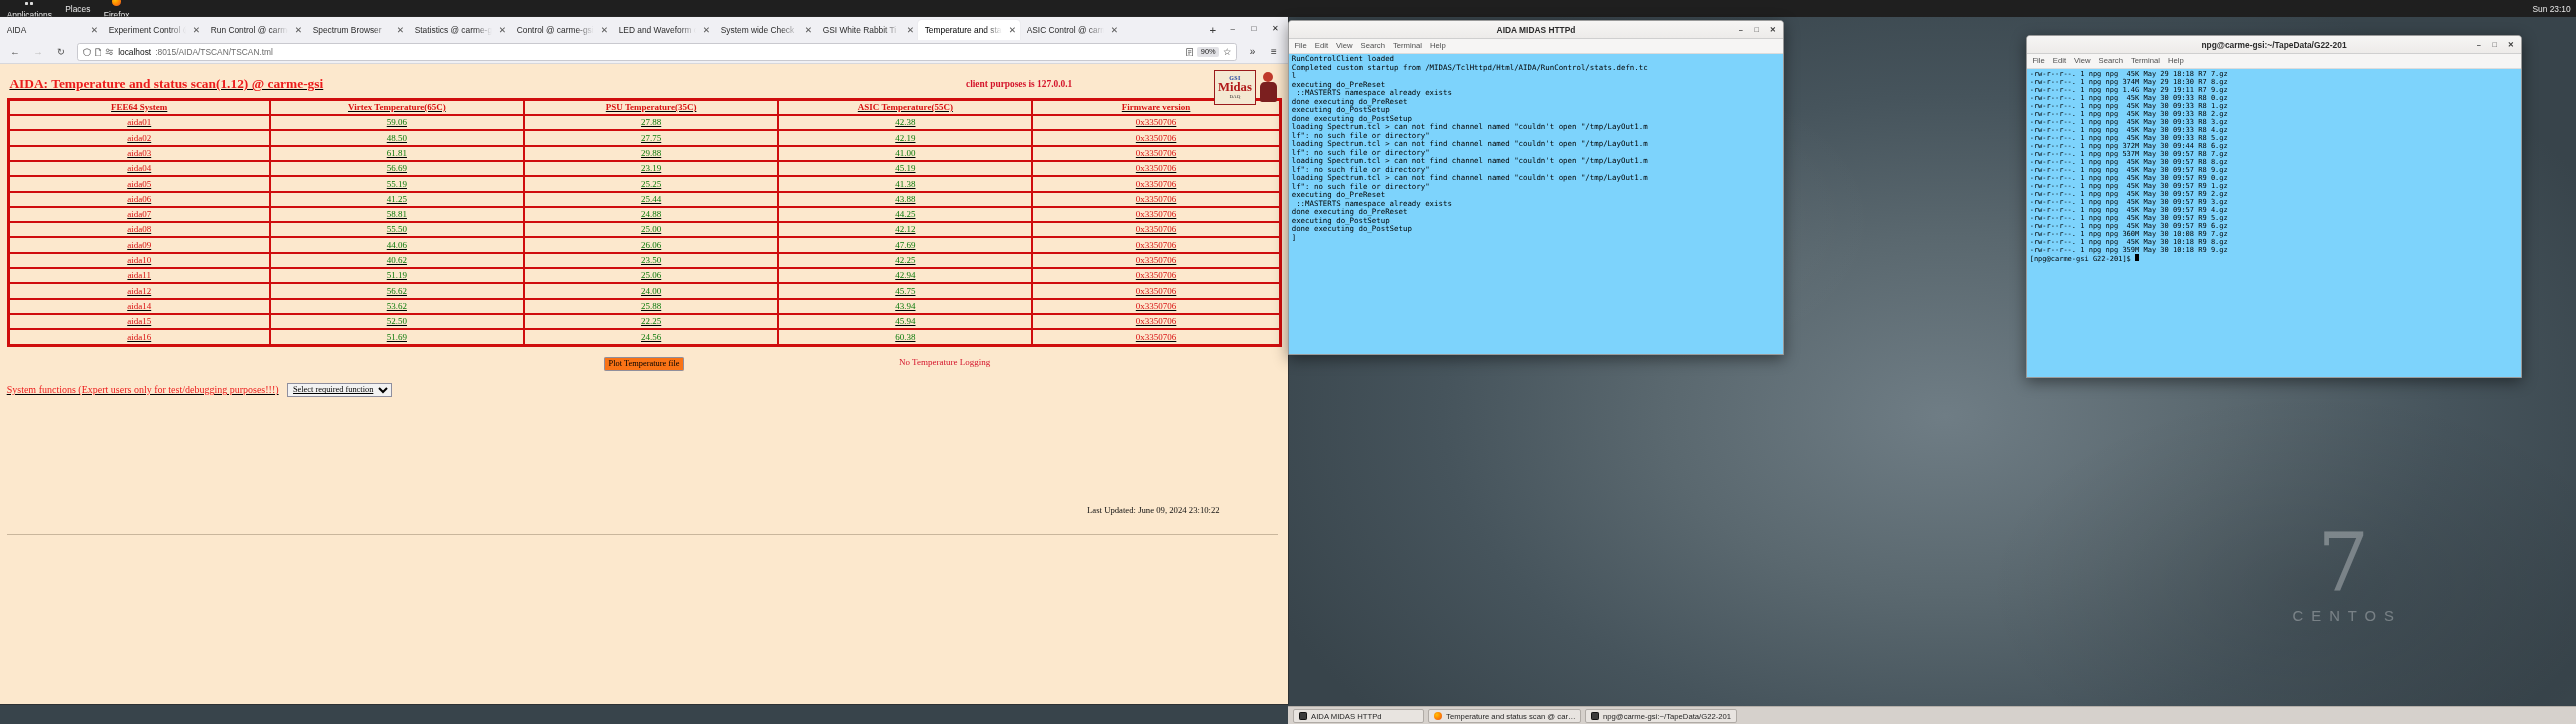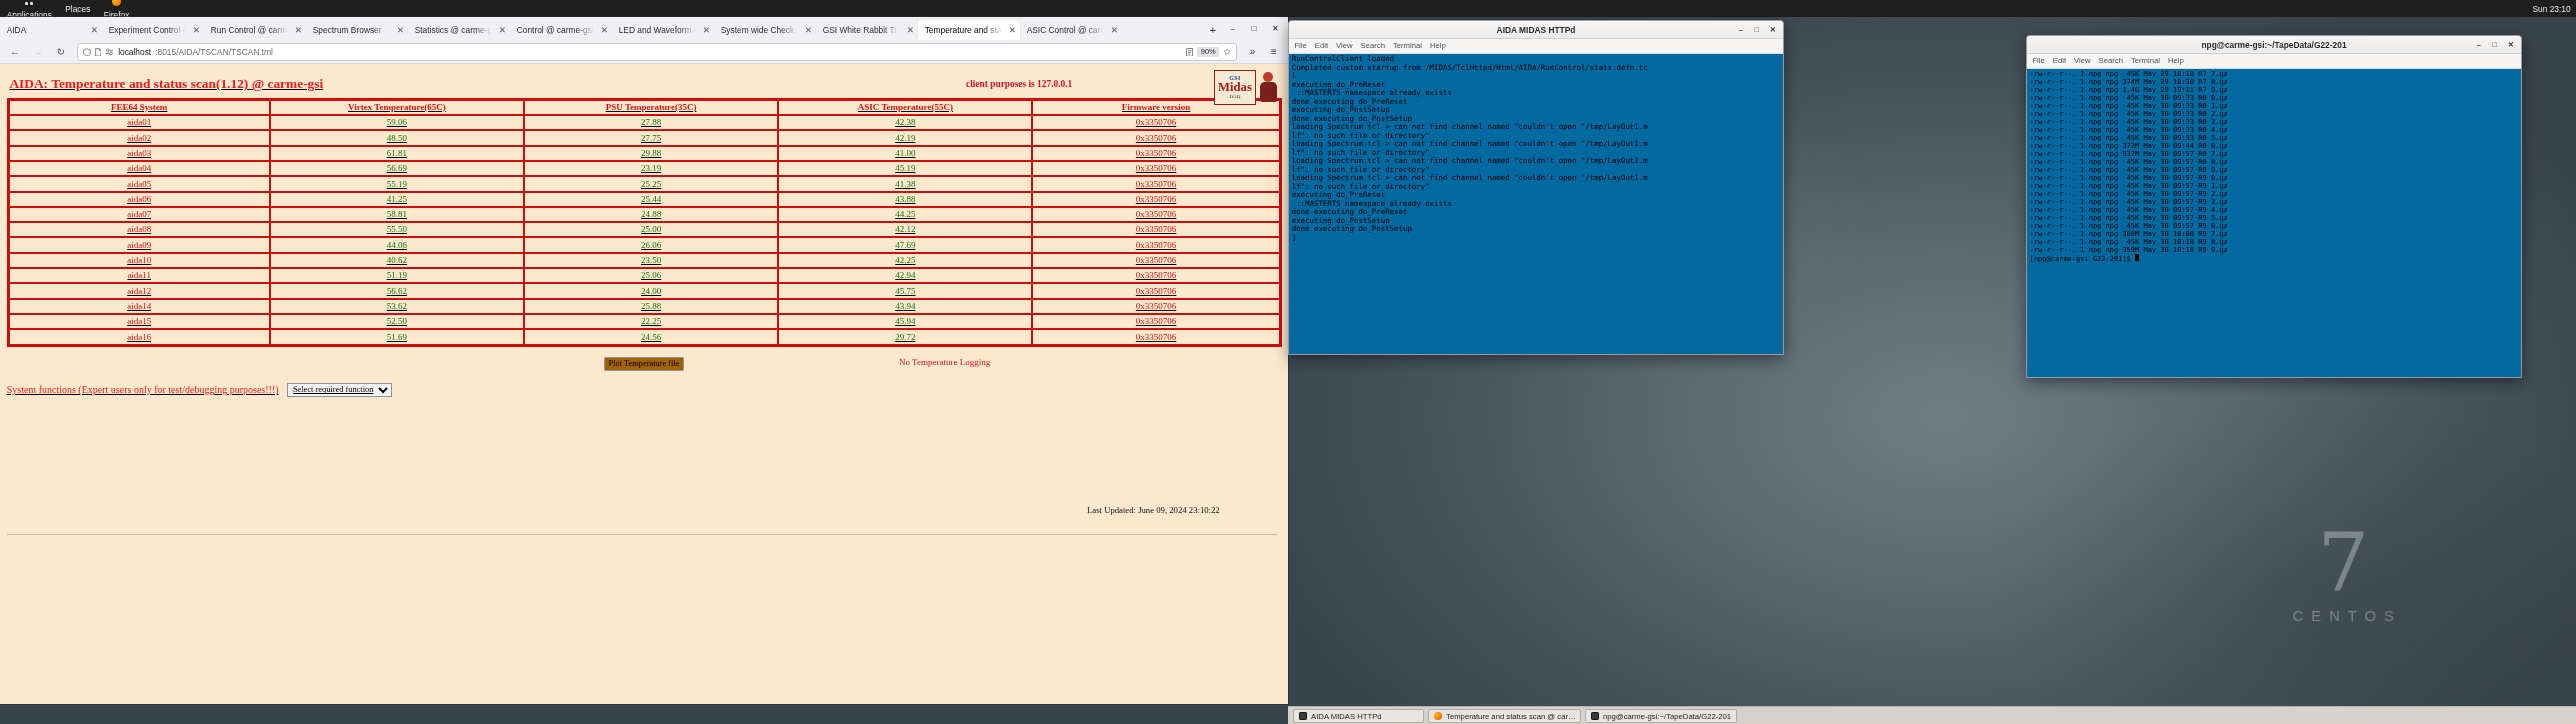--- a/index.html
+++ b/index.html
@@ -184,21 +184,21 @@
   table.tscan td.val { color: #0a7a0a; }
   table.tscan td.fw { color: #d81111; }
   table.tscan col.c1 { width: 262px; }
   table.tscan col.c2 { width: 255px; }
   table.tscan col.c3 { width: 255px; }
   table.tscan col.c4 { width: 255px; }
   table.tscan col.c5 { width: 248px; }
 
   .plot-row { text-align: center; margin-top: 9.4px; position: relative; height: 16px; }
   .btn {
-    display: inline-block; background: #a16207; border: 0.7px solid #8f8f9e;
+    display: inline-block; background: #f97316; border: 0.7px solid #8f8f9e;
     border-radius: 1.3px; font-size: 8.4px; font-family: "Liberation Serif", serif;
     padding: 0.7px 3.4px; color: #000; line-height: 10px;
   }
   .nolog {
     position: absolute; left: 899px; top: 1.3px;
     color: #d4132a; font-size: 9px;
   }
   .sysfunc-row {
     display: flex; align-items: center; gap: 8px; margin: 10.7px 0 0 6.7px;
   }
@@ -235,21 +235,21 @@
   .term-title .tw-ctrl span {
     width: 14.8px; height: 13.4px; display: flex; align-items: center; justify-content: center;
     font-size: 7.4px; color: #3b3b3b;
   }
   .term-menu {
     height: 14.8px; background: #f6f5f4; border-bottom: 0.7px solid #dcdcdc;
     display: flex; align-items: center; gap: 8px; padding-left: 5.4px;
     font-size: 7.7px; color: #4f4f4f; font-family: "Liberation Sans", sans-serif;
   }
   .term-body {
-    flex: 1; background: #0369a1; color: #000;
+    flex: 1; background: #7dd3fc; color: #000;
     font-family: "DejaVu Sans Mono", monospace;
     font-size: 7.4px; line-height: 8.5px;
     padding: 1.3px 1.3px 1.3px 2.7px; overflow: hidden; white-space: pre;
   }
   .term-body .cursor {
     display: inline-block; width: 4px; height: 7.4px; background: #000;
     vertical-align: -0.7px;
   }
 
   #midas-term { left: 1288px; top: 20px; width: 496px; height: 335px; }
@@ -530,21 +530,21 @@
             <td class="sysname">aida15</td>
             <td class="val">52.50</td>
             <td class="val">22.25</td>
             <td class="val">45.94</td>
             <td class="fw">0x3350706</td>
           </tr>
           <tr>
             <td class="sysname">aida16</td>
             <td class="val">51.69</td>
             <td class="val">24.56</td>
-            <td class="val">29.72</td>
+            <td class="val">60.38</td>
             <td class="fw">0x3350706</td>
           </tr>
         </tbody>
     </table>
 
     <div class="plot-row">
       <span class="btn">Plot Temperature file</span>
       <span class="nolog">No Temperature Logging</span>
     </div>
 

